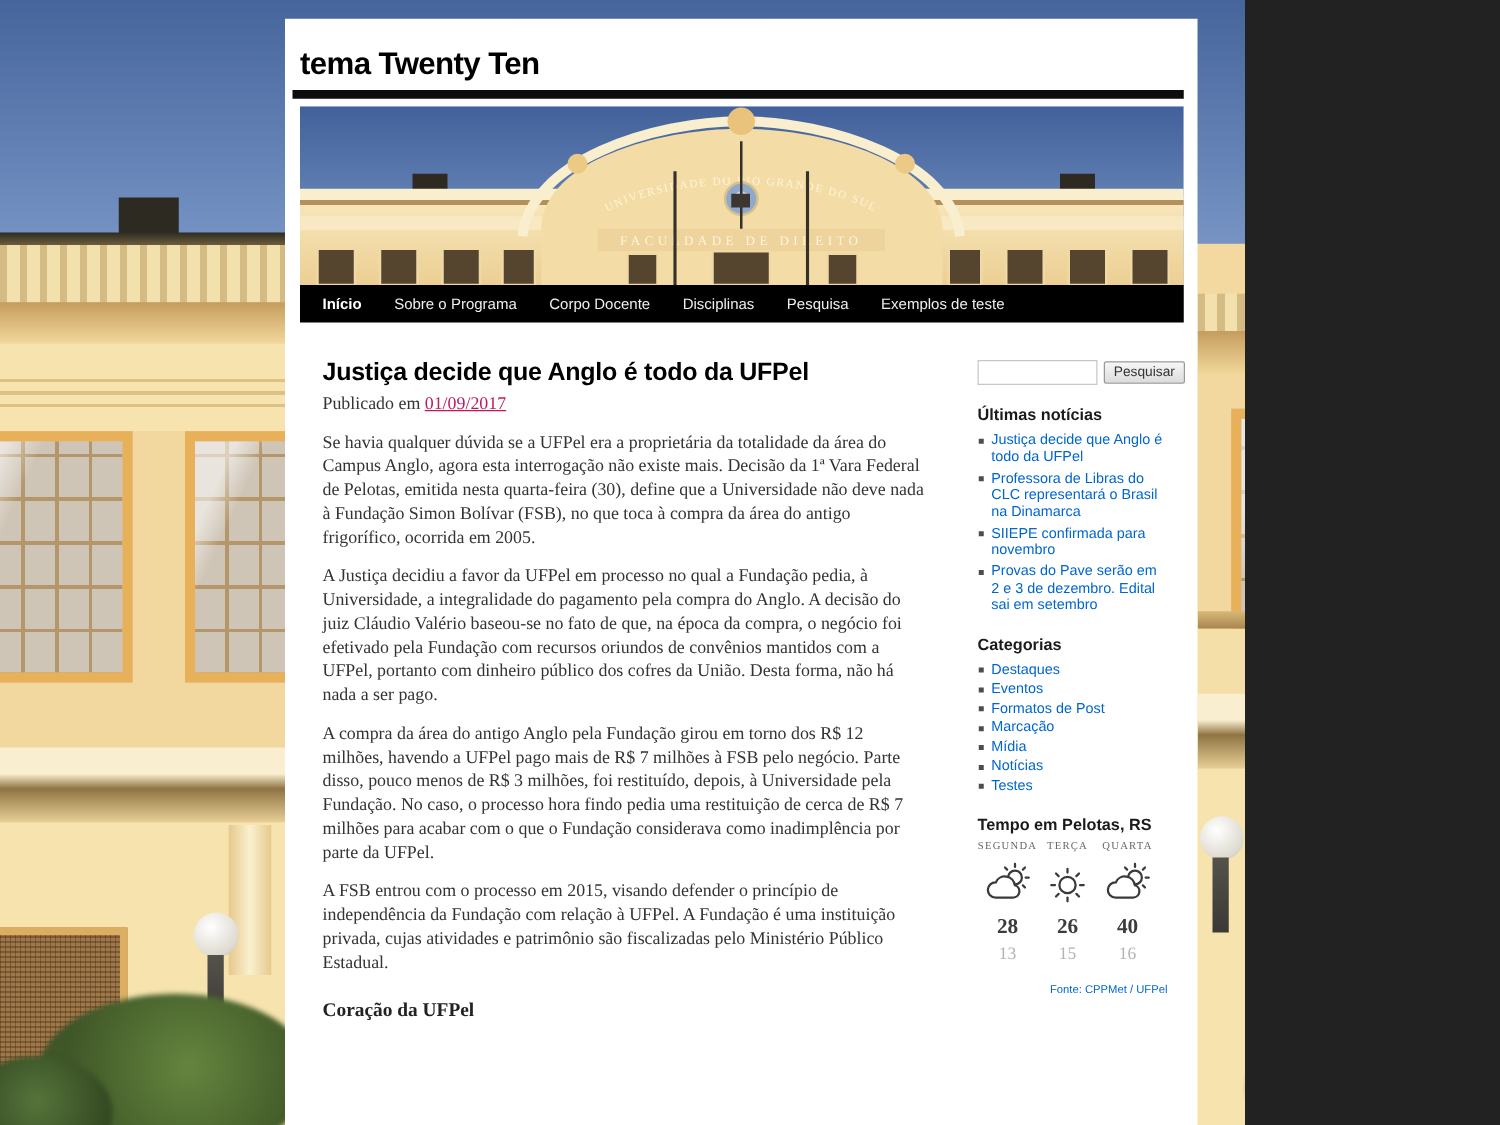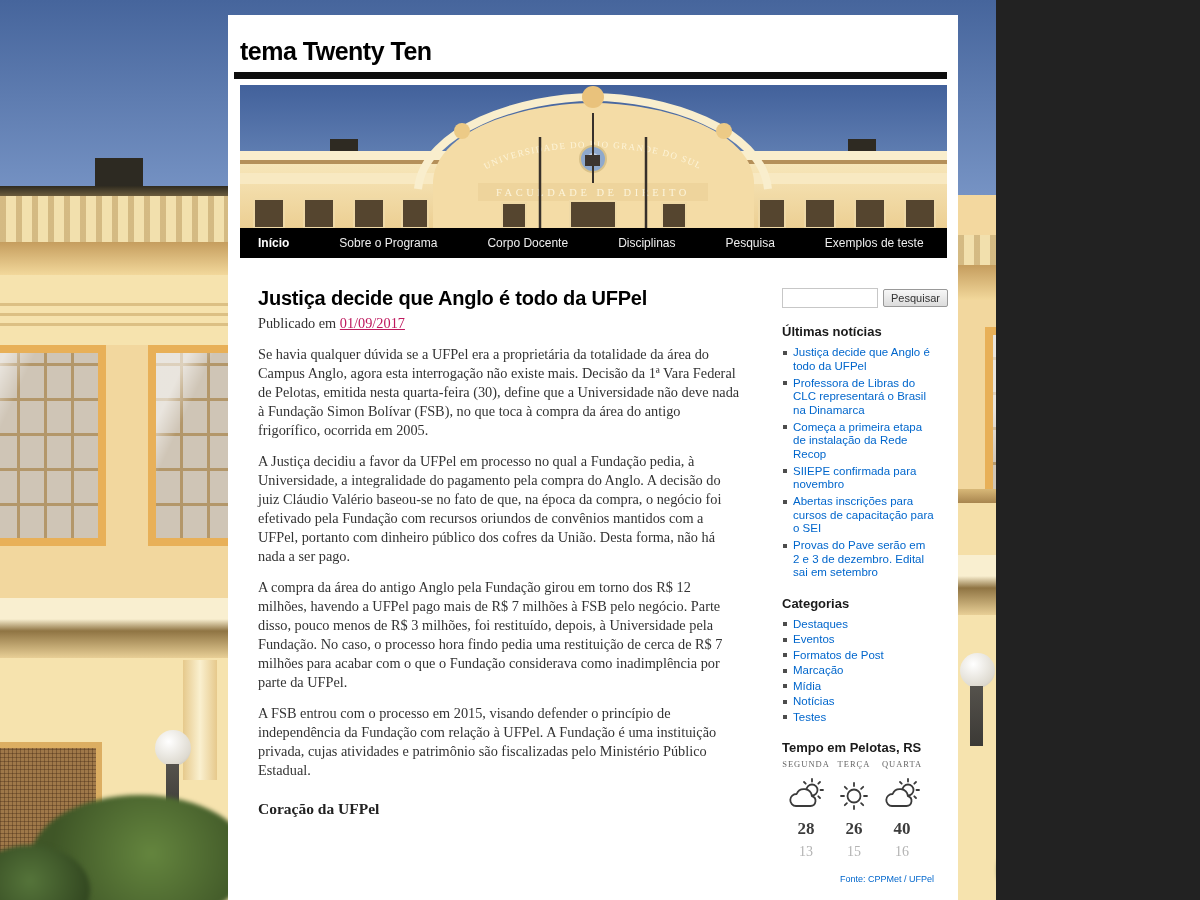--- a/index.html
+++ b/index.html
@@ -43,21 +43,21 @@
 
   
   #content{position:absolute;left:228px;top:15px;width:730px;height:885px;
     background:#ffffff;z-index:5;}
   #site-title{position:absolute;left:12px;top:22px;font-size:25px;font-weight:bold;
     color:#000;letter-spacing:-.5px;text-decoration:none;}
   #title-rule{position:absolute;left:6px;top:57px;width:713px;height:7px;background:#0d0d0d;}
   #header-img{position:absolute;left:12px;top:70px;width:707px;height:143px;display:block;}
   #main-nav{position:absolute;left:12px;top:213px;width:707px;height:30px;background:#000;
     display:flex;align-items:stretch;}
-  #main-nav a{display:block;line-height:30px;padding:0 25px;color:#eee;font-size:12px;
+  #main-nav a{display:block;line-height:30px;padding:0 13px;color:#eee;font-size:12px;
     text-decoration:none;white-space:nowrap;}
   #main-nav a:first-child{padding-left:18px;font-weight:bold;color:#fff;}
 
   
   #article{position:absolute;left:30px;top:272px;width:485px;color:#333;}
   #article h2{margin:0 0 4px 0;font-size:20px;font-weight:bold;color:#000;
     font-family:"Liberation Sans",sans-serif;letter-spacing:-.2px;}
   .meta{font-size:11px;color:#888;margin:0 0 15px 0;}
   .meta a{color:#be185d;}
   #article p{font-family:"Liberation Serif",serif;font-size:14.3px;line-height:19px;
@@ -218,23 +218,21 @@
     <div id="sidebar">
       <div id="search-row">
         <input id="search-input" type="text" value="" style="">
         <button id="search-button">Pesquisar</button>
       </div>
 
       <div class="sb-heading">Últimas notícias</div>
       <ul class="sb-list">
         <li><a href="#">Justiça decide que Anglo é todo da UFPel</a></li>
         <li><a href="#">Professora de Libras do CLC representará o Brasil na Dinamarca</a></li>
-        <li><a href="#">Começa a primeira etapa de instalação da Rede Recop</a></li>
         <li><a href="#">SIIEPE confirmada para novembro</a></li>
-        <li><a href="#">Abertas inscrições para cursos de capacitação para o SEI</a></li>
         <li><a href="#">Provas do Pave serão em 2 e 3 de dezembro. Edital sai em setembro</a></li>
       </ul>
 
       <div class="sb-heading">Categorias</div>
       <ul class="sb-list cat-list">
         <li><a href="#">Destaques</a></li>
         <li><a href="#">Eventos</a></li>
         <li><a href="#">Formatos de Post</a></li>
         <li><a href="#">Marcação</a></li>
         <li><a href="#">Mídia</a></li>

